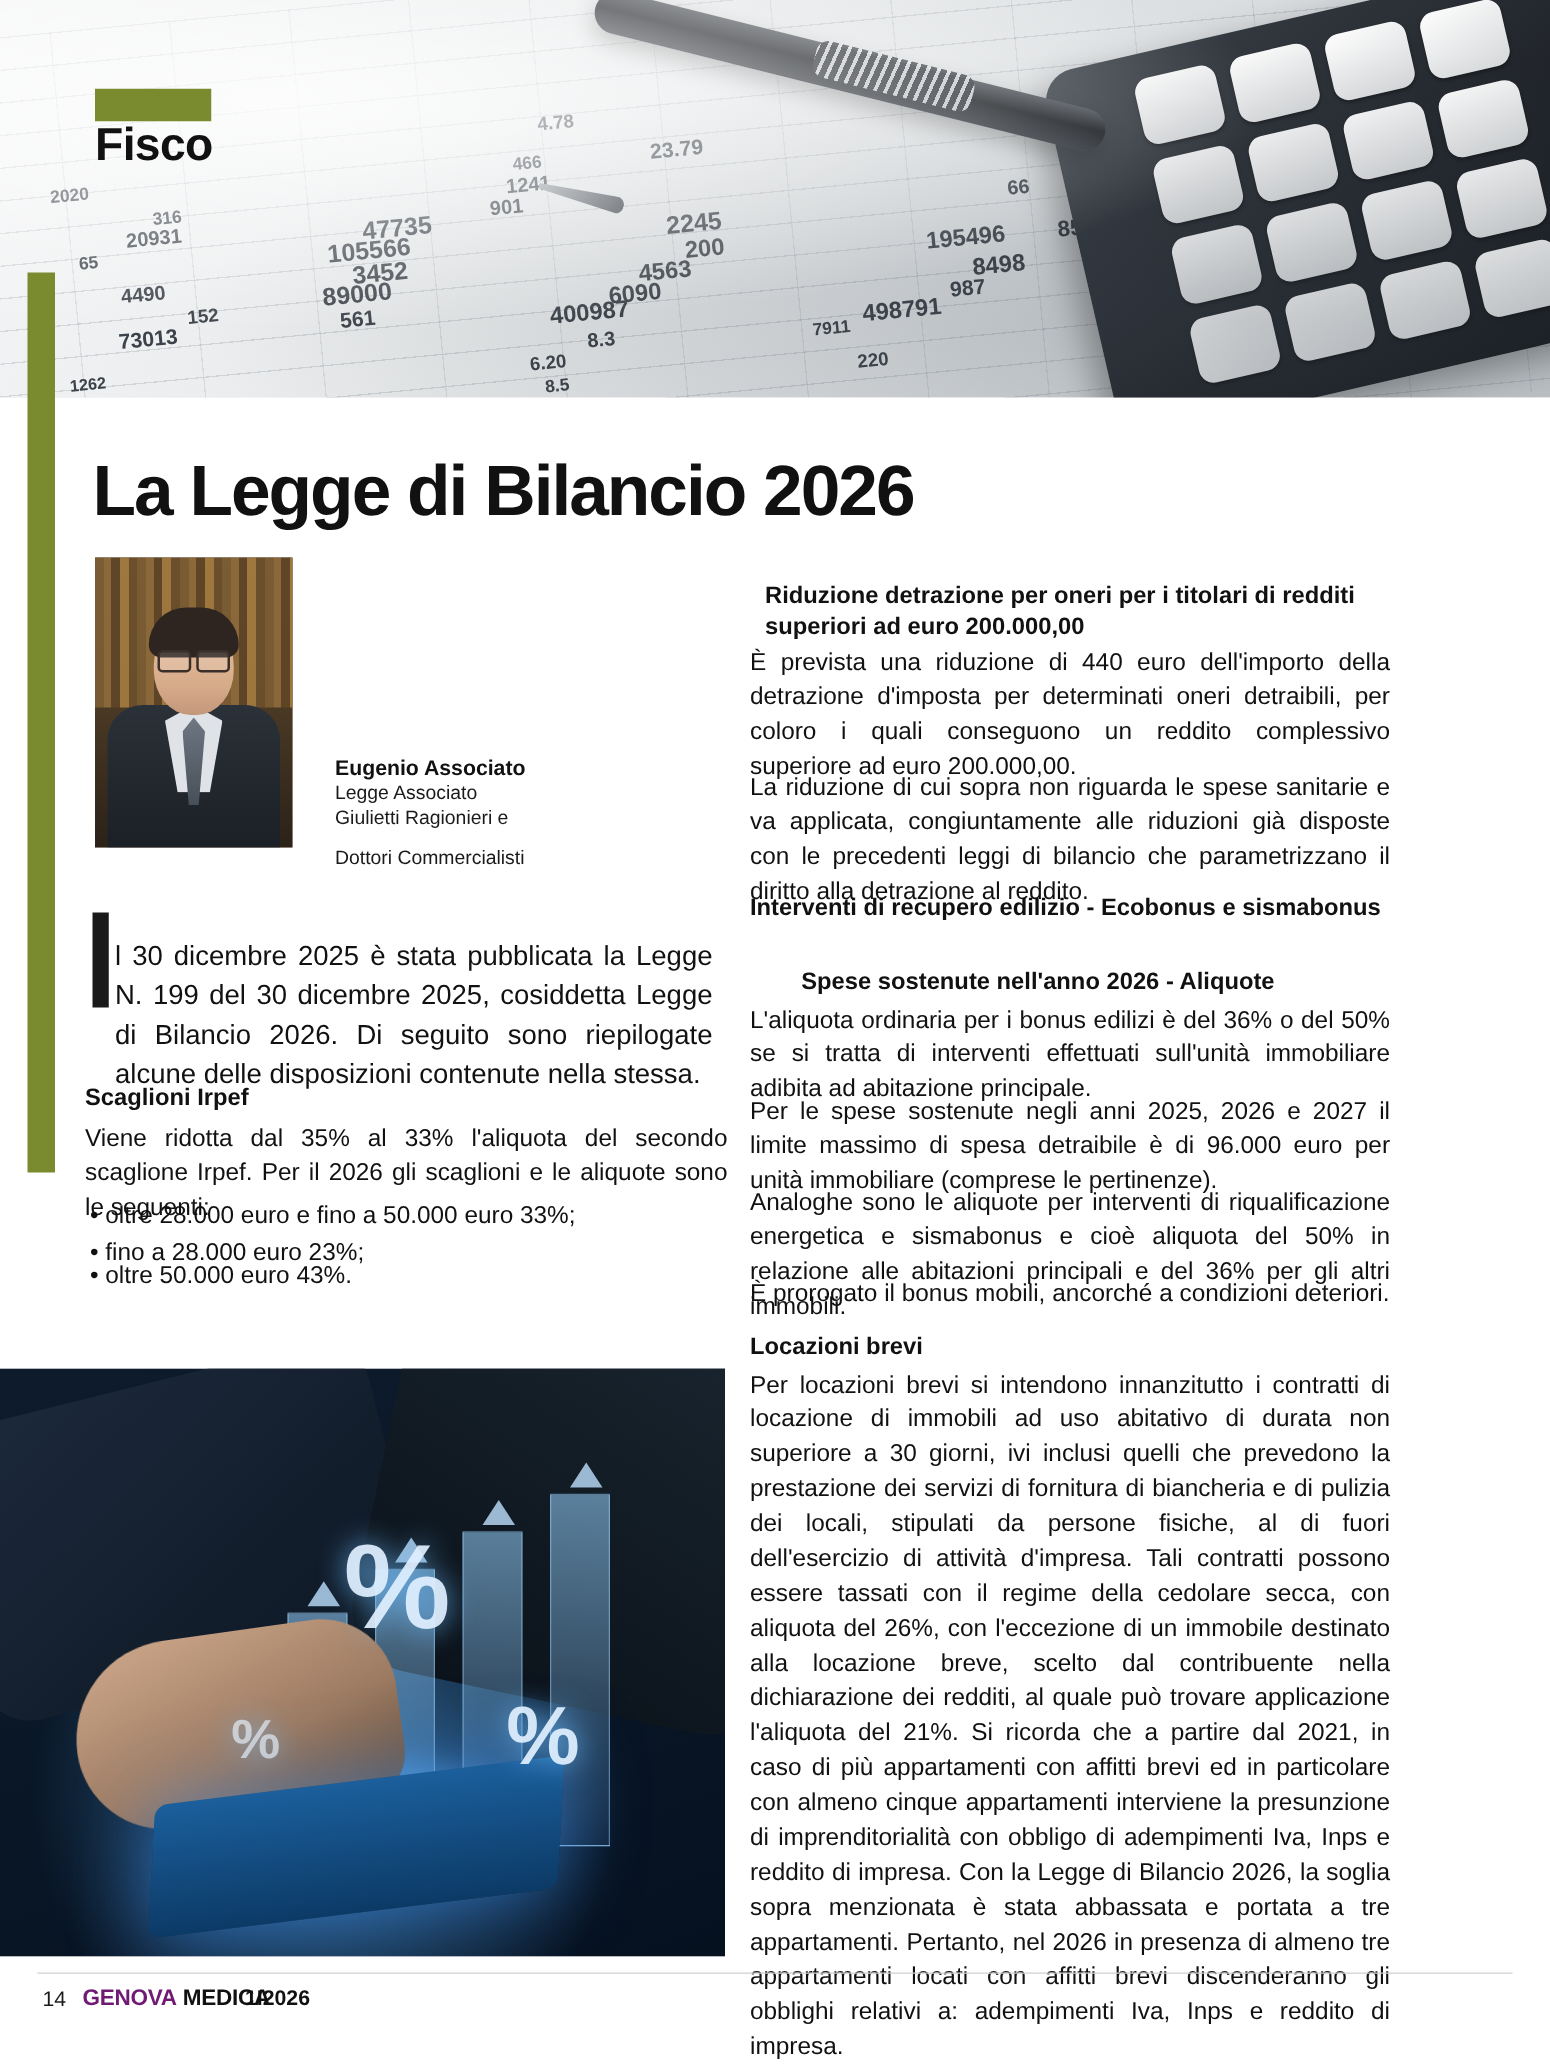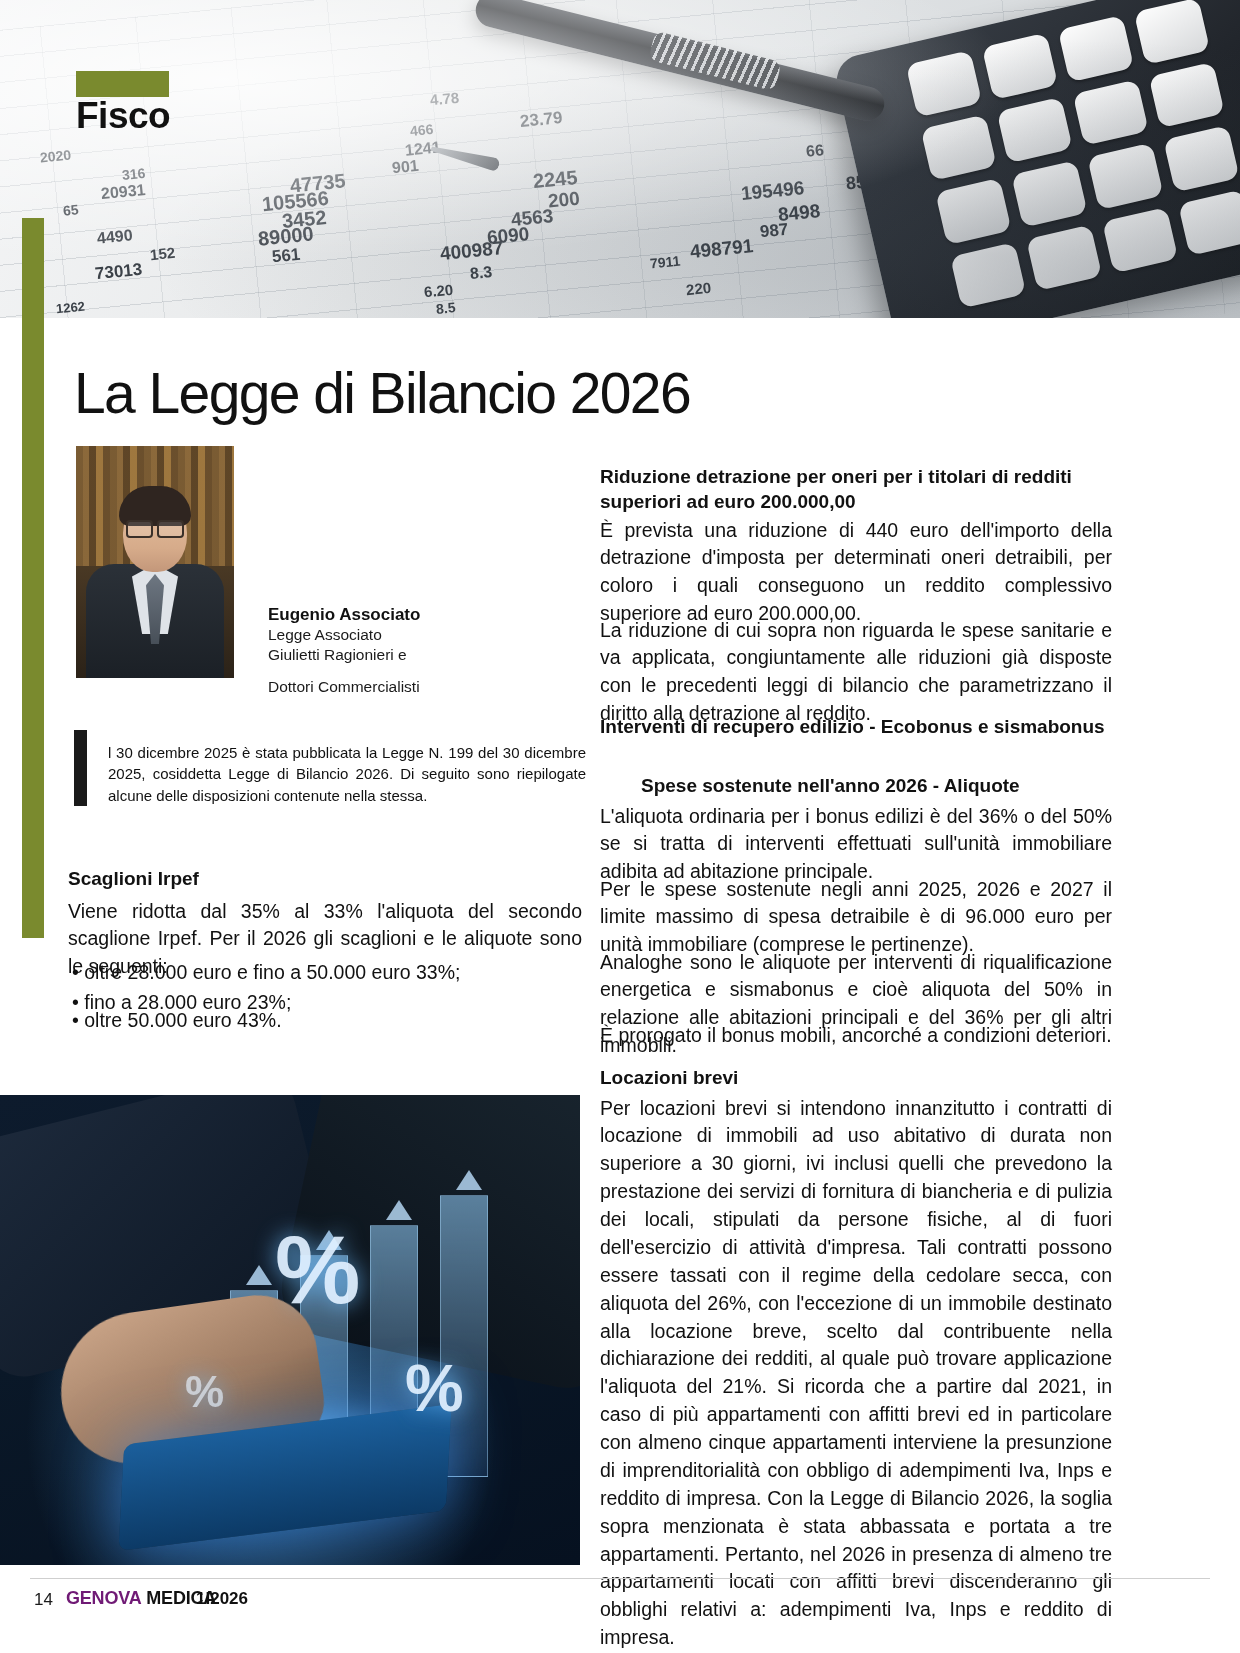--- a/index.html
+++ b/index.html
@@ -152,21 +152,21 @@
     height: 720px;
     background: #7a8a2e;
   }
 
   
   .title {
     position: absolute;
     left: 74px;
     top: 325px;
     font-size: 57px;
-    font-weight: 400;
+    font-weight: 700;
     letter-spacing: -1.6px;
     color: #111;
     line-height: 1.06;
   }
 
   
   .author-photo {
     position: absolute;
     left: 76px;
     top: 446px;
@@ -263,23 +263,23 @@
 
   
   .intro-bar {
     position: absolute;
     left: 74px; top: 730px;
     width: 13px; height: 76px;
     background: #1a1a1a;
   }
   .intro-text {
     position: absolute;
-    left: 108px; top: 727px;
+    left: 92px; top: 727px;
     width: 478px;
-    font-size: 15px;
+    font-size: 22px;
     line-height: 1.43;
     text-align: justify;
     color: #111;
   }
 
   
   .lc-h {
     position: absolute;
     left: 68px;
     width: 514px;
@@ -553,21 +553,21 @@
   <div class="p2-arrow" style="left:386px;top:105px;"></div>
   <div class="p2-arrow" style="left:456px;top:75px;"></div>
   <div class="p2-glow"></div>
   <div class="p2-hand"></div>
   <div class="p2-tablet"></div>
   <div class="p2-pct big">%</div>
   <div class="p2-pct mid">%</div>
   <div class="p2-pct small">%</div>
 </div>
 
-<h2 class="rc-h" style="top:448px;">Riduzione detrazione per oneri per i titolari di redditi superiori ad euro 200.000,00</h2>
+<h2 class="rc-h" style="top:448px;margin-left:12px;">Riduzione detrazione per oneri per i titolari di redditi superiori ad euro 200.000,00</h2>
 <p class="rc-p" style="top:497px;">È prevista una riduzione di 440 euro dell'importo della detrazione d'imposta per determinati oneri detraibili, per coloro i quali conseguono un reddito complessivo superiore ad euro 200.000,00.</p>
 <p class="rc-p" style="top:597px;">La riduzione di cui sopra non riguarda le spese sanitarie e va applicata, congiuntamente alle riduzioni già disposte con le precedenti leggi di bilancio che parametrizzano il diritto alla detrazione al reddito.</p>
 <h2 class="rc-h" style="top:698px;">Interventi di recupero edilizio - Ecobonus e sismabonus</h2>
 <h2 class="rc-h" style="top:757px;margin-left:41px;">Spese sostenute nell'anno 2026 - Aliquote</h2>
 <p class="rc-p" style="top:783px;">L'aliquota ordinaria per i bonus edilizi è del 36% o del 50% se si tratta di interventi effettuati sull'unità immobiliare adibita ad abitazione principale.</p>
 <p class="rc-p" style="top:856px;">Per le spese sostenute negli anni 2025, 2026 e 2027 il limite massimo di spesa detraibile è di 96.000 euro per unità immobiliare (comprese le pertinenze).</p>
 <p class="rc-p" style="top:929px;">Analoghe sono le aliquote per interventi di riqualificazione energetica e sismabonus e cioè aliquota del 50% in relazione alle abitazioni principali e del 36% per gli altri immobili.</p>
 <p class="rc-p" style="top:1002px;">È prorogato il bonus mobili, ancorché a condizioni deteriori.</p>
 <h2 class="rc-h" style="top:1049px;">Locazioni brevi</h2>
 <p class="rc-p" style="top:1075px;">Per locazioni brevi si intendono innanzitutto i contratti di locazione di immobili ad uso abitativo di durata non superiore a 30 giorni, ivi inclusi quelli che prevedono la prestazione dei servizi di fornitura di biancheria e di pulizia dei locali, stipulati da persone fisiche, al di fuori dell'esercizio di attività d'impresa. Tali contratti possono essere tassati con il regime della cedolare secca, con aliquota del 26%, con l'eccezione di un immobile destinato alla locazione breve, scelto dal contribuente nella dichiarazione dei redditi, al quale può trovare applicazione l'aliquota del 21%. Si ricorda che a partire dal 2021, in caso di più appartamenti con affitti brevi ed in particolare con almeno cinque appartamenti interviene la presunzione di imprenditorialità con obbligo di adempimenti Iva, Inps e reddito di impresa. Con la Legge di Bilancio 2026, la soglia sopra menzionata è stata abbassata e portata a tre appartamenti. Pertanto, nel 2026 in presenza di almeno tre appartamenti locati con affitti brevi discenderanno gli obblighi relativi a: adempimenti Iva, Inps e reddito di impresa.</p>

